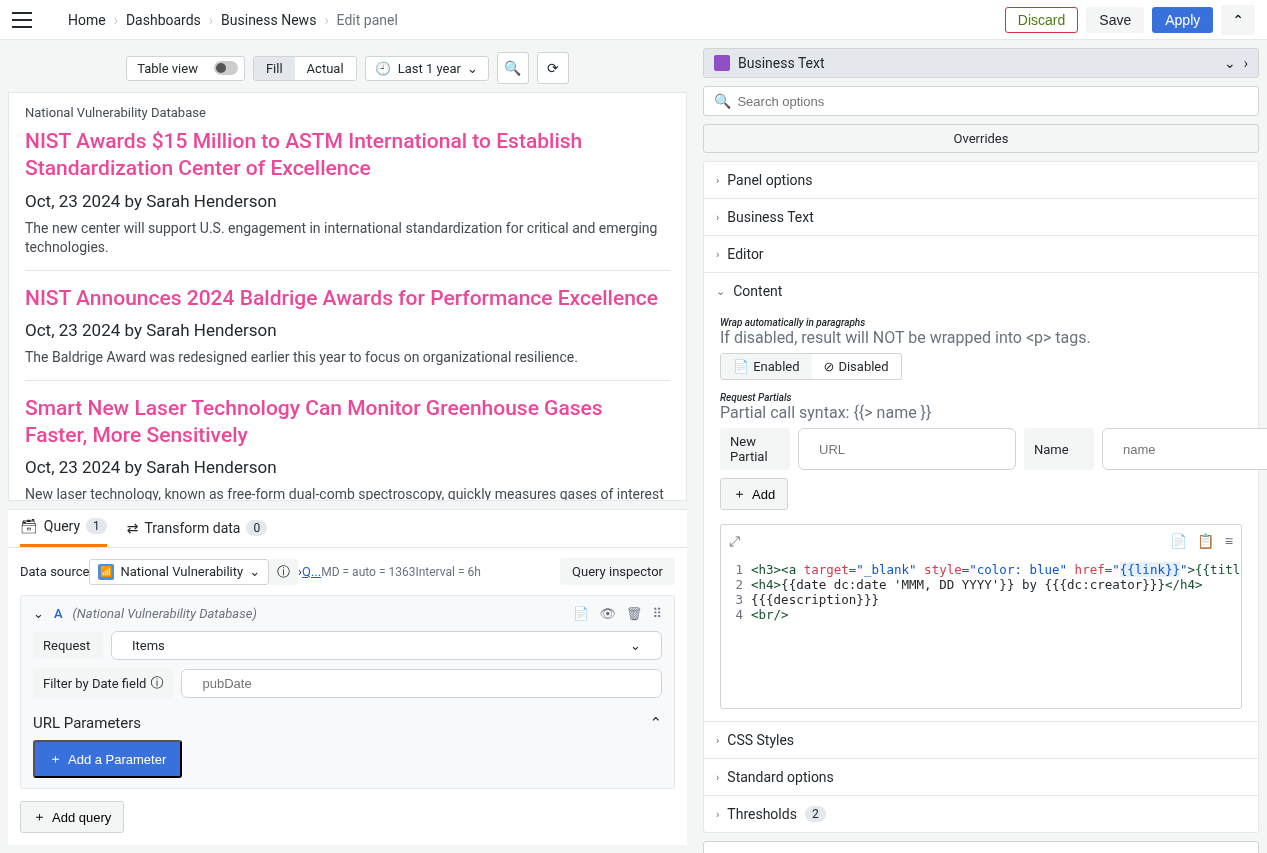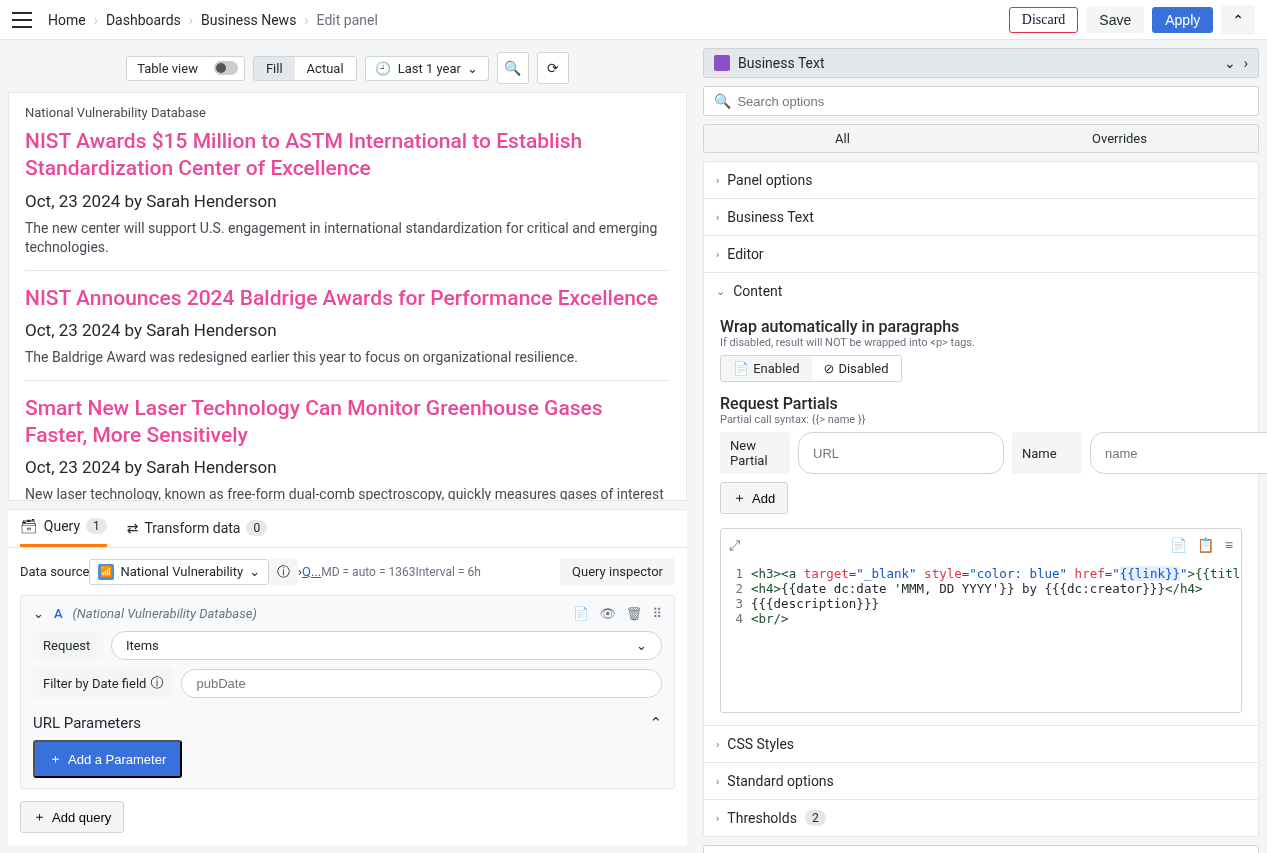--- a/index.html
+++ b/index.html
@@ -1,26 +1,26 @@
 <!DOCTYPE html>
 <html><head>
 <meta charset="utf-8">
 <style>
 * { box-sizing: border-box; margin: 0; padding: 0; }
 body { font-family: -apple-system, BlinkMacSystemFont, "Segoe UI", Roboto, sans-serif; font-size: 14px; color: #24292e; background: #fff; width: 1267px; height: 853px; overflow: hidden; }
-.topbar { display: flex; align-items: center; height: 40px; padding: 0 12px; border-bottom: 1px solid #e4e7ec; }
+.topbar { display: flex; align-items: center; height: 40px; padding: 0 12px; border-bottom: 1px solid #e4e7ec; gap: 20px; }
 .hamburger { width: 20px; height: 16px; display: flex; flex-direction: column; justify-content: space-between; cursor: pointer; margin-right: 16px; }
 .hamburger span { height: 2px; background: #24292e; }
 .breadcrumb { display: flex; align-items: center; gap: 8px; font-size: 14px; }
 .breadcrumb a { color: #24292e; text-decoration: none; }
 .breadcrumb .sep { color: #ccc; }
 .breadcrumb .current { color: #6b7280; }
 .topbar-right { margin-left: auto; display: flex; gap: 8px; align-items: center; }
 .btn { padding: 4px 12px; border-radius: 3px; font-size: 14px; cursor: pointer; border: 1px solid transparent; }
-.btn-discard { border: 1px solid #e02f44; color: #0f172a; background: #fff; font-family: Liberation Serif, serif; }
+.btn-discard { border: 1px solid #e02f44; color: #4d7c0f; background: #fff; }
 .btn-save { background: #f4f5f5; color: #24292e; }
 .btn-apply { background: #3871dc; color: #fff; }
 .btn-chevron { background: #f4f5f5; padding: 6px 10px; }
 .main { display: flex; height: calc(853px - 40px); }
 .left-pane { flex: 1; display: flex; flex-direction: column; background: #f4f5f5; padding: 8px; overflow: hidden; }
 .right-pane { width: 572px; background: #f4f5f5; padding: 8px; overflow-y: auto; }
 .toolbar { display: flex; justify-content: center; gap: 8px; padding: 4px 0 8px; align-items: center; }
 .toggle-group { display: flex; border: 1px solid #d0d4d9; border-radius: 3px; overflow: hidden; background: #fff; align-items: center; }
 .toggle-item { padding: 4px 10px; font-size: 13px; cursor: pointer; }
 .toggle-switch { width: 24px; height: 14px; background: #ccc; border-radius: 7px; margin: 0 6px; position: relative; }
@@ -47,38 +47,38 @@
 .ds-info { background: #f4f5f5; border-radius: 3px; padding: 4px 8px; }
 .meta-text { color: #6b7280; font-size: 12px; }
 .query-inspector-btn { background: #f4f5f5; padding: 6px 12px; border-radius: 3px; font-size: 13px; }
 .query-editor { border: 1px solid #e4e7ec; border-radius: 3px; padding: 10px 12px; margin: 0 12px 12px; background: #f8f9fa; }
 .query-header { display: flex; align-items: center; gap: 10px; font-size: 13px; margin-bottom: 10px; }
 .query-letter { color: #1f62e0; font-weight: 500; }
 .query-ds-name { color: #6b7280; font-style: italic; }
 .query-icons { margin-left: auto; display: flex; gap: 10px; color: #6b7280; }
 .form-row { display: flex; align-items: center; gap: 8px; margin-bottom: 8px; }
 .form-label { background: #f4f5f5; padding: 6px 10px; font-size: 13px; border-radius: 2px; min-width: 70px; display: flex; align-items: center; gap: 4px; }
-.form-input { flex: 1; border: 1px solid #d0d4d9; border-radius: 14px; padding: 6px 14px; font-size: 13px; background: #fff; }
+.form-input { flex: 1; border: 1px solid #d0d4d9; border-radius: 6px; padding: 6px 20px; font-size: 13px; background: #fff; }
 .section-title-row { display: flex; justify-content: space-between; align-items: center; font-size: 15px; padding: 8px 0; }
 .btn-primary { background: #3871dc; color: #fff; padding: 8px 14px; border-radius: 3px; font-size: 13px; display: inline-flex; align-items: center; gap: 6px; }
 .btn-secondary { background: #f4f5f5; padding: 6px 12px; border-radius: 3px; font-size: 13px; display: inline-flex; align-items: center; gap: 6px; border: 1px solid #d0d4d9; }
 .panel-header { display: flex; align-items: center; gap: 8px; padding: 6px 10px; background: #e4e7ec; border: 1px solid #d0d4d9; border-radius: 3px; margin-bottom: 8px; }
 .panel-header .icon { width: 16px; height: 16px; background: #8e4ec6; border-radius: 2px; }
 .search-options { border: 1px solid #d0d4d9; border-radius: 3px; padding: 6px 10px; display: flex; align-items: center; gap: 6px; background: #fff; margin-bottom: 8px; }
 .search-options input { border: none; outline: none; flex: 1; font-size: 13px; }
 .tab-segment { display: flex; border: 1px solid #d0d4d9; border-radius: 3px; overflow: hidden; margin-bottom: 8px; }
 .tab-segment div { flex: 1; text-align: center; padding: 6px; font-size: 13px; cursor: pointer; }
 .tab-segment .active { background: #f4f5f5; }
 .option-section { background: #fff; border: 1px solid #e4e7ec; border-radius: 3px; }
 .collapse-item { display: flex; align-items: center; gap: 8px; padding: 10px 12px; border-top: 1px solid #e4e7ec; cursor: pointer; font-size: 14px; }
 .collapse-item:first-child { border-top: none; }
 .chev { font-size: 11px; color: #6b7280; }
 .content-body { padding: 8px 16px 12px; }
-.field-label { font-size: 16px; font-weight: 500; color: #24292e; }
-.field-help { font-size: 11px; color: #6b7280; margin-bottom: 6px; }
+.field-label { font-size: 10px; font-weight: 500; color: #24292e; font-style: italic; }
+.field-help { font-size: 16px; color: #6b7280; margin-bottom: 6px; }
 .radio-group { display: flex; border: 1px solid #d0d4d9; border-radius: 3px; overflow: hidden; width: fit-content; margin-bottom: 12px; background:#fff;}
 .radio-group div { padding: 5px 12px; font-size: 13px; display: flex; align-items: center; gap: 4px; }
 .radio-group .active { background: #f4f5f5; }
 .partial-row { display: flex; gap: 8px; margin-bottom: 8px; }
 .code-editor { border: 1px solid #d0d4d9; border-radius: 3px; background: #fff; }
 .code-toolbar { display: flex; padding: 8px; gap: 10px; color: #6b7280; }
 .code-toolbar .right { margin-left: auto; display: flex; gap: 10px; }
 .code-body { display: flex; font-family: Menlo, Consolas, monospace; font-size: 12.5px; padding: 4px 0 40px 0; min-height: 150px; }
 .gutter { width: 30px; text-align: right; color: #6b7280; padding-right: 8px; }
 .code-lines { flex: 1; white-space: pre; overflow-x: hidden; }
@@ -235,21 +235,20 @@
       <span style="margin-left:auto">⌄</span>
       <span>›</span>
     </div>
 
     <div class="search-options">
       <span>🔍</span>
       <input placeholder="Search options" style="">
     </div>
 
     <div class="tab-segment">
-      <div class="active">All</div>
       <div>Overrides</div>
     </div>
 
     <div class="option-section">
       <div class="collapse-item">
           <span class="chev">›</span>
           <span>Panel options</span>
         </div>
       <div class="collapse-item">
           <span class="chev">›</span>

